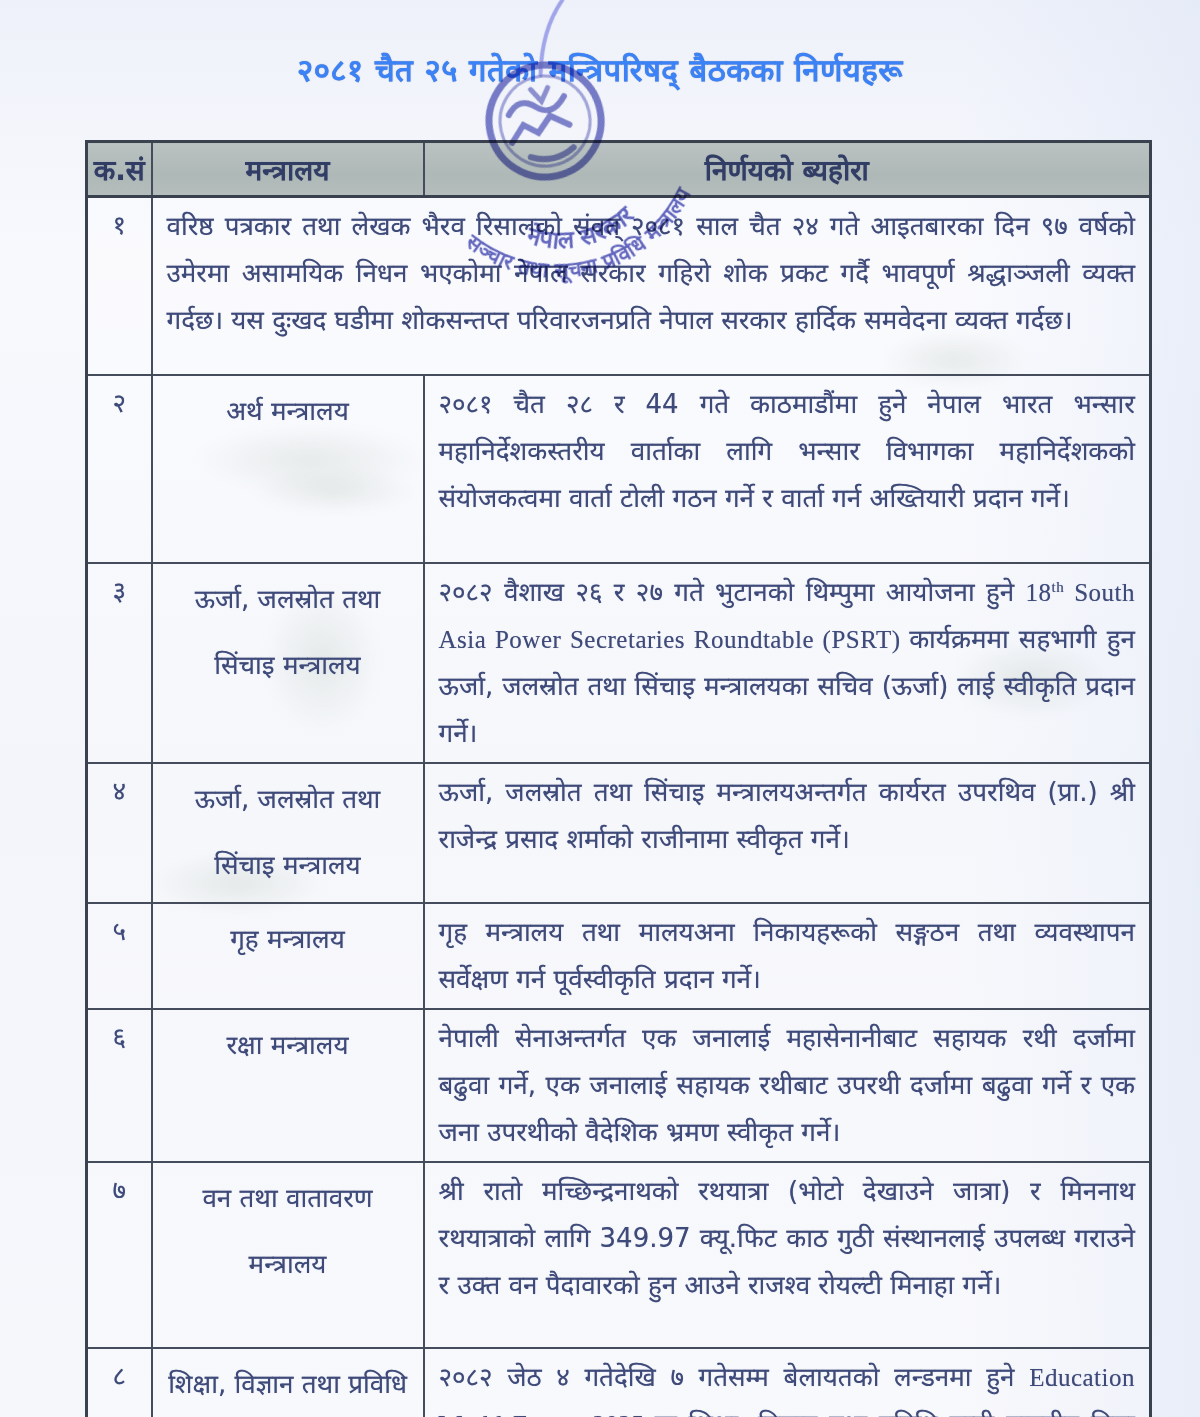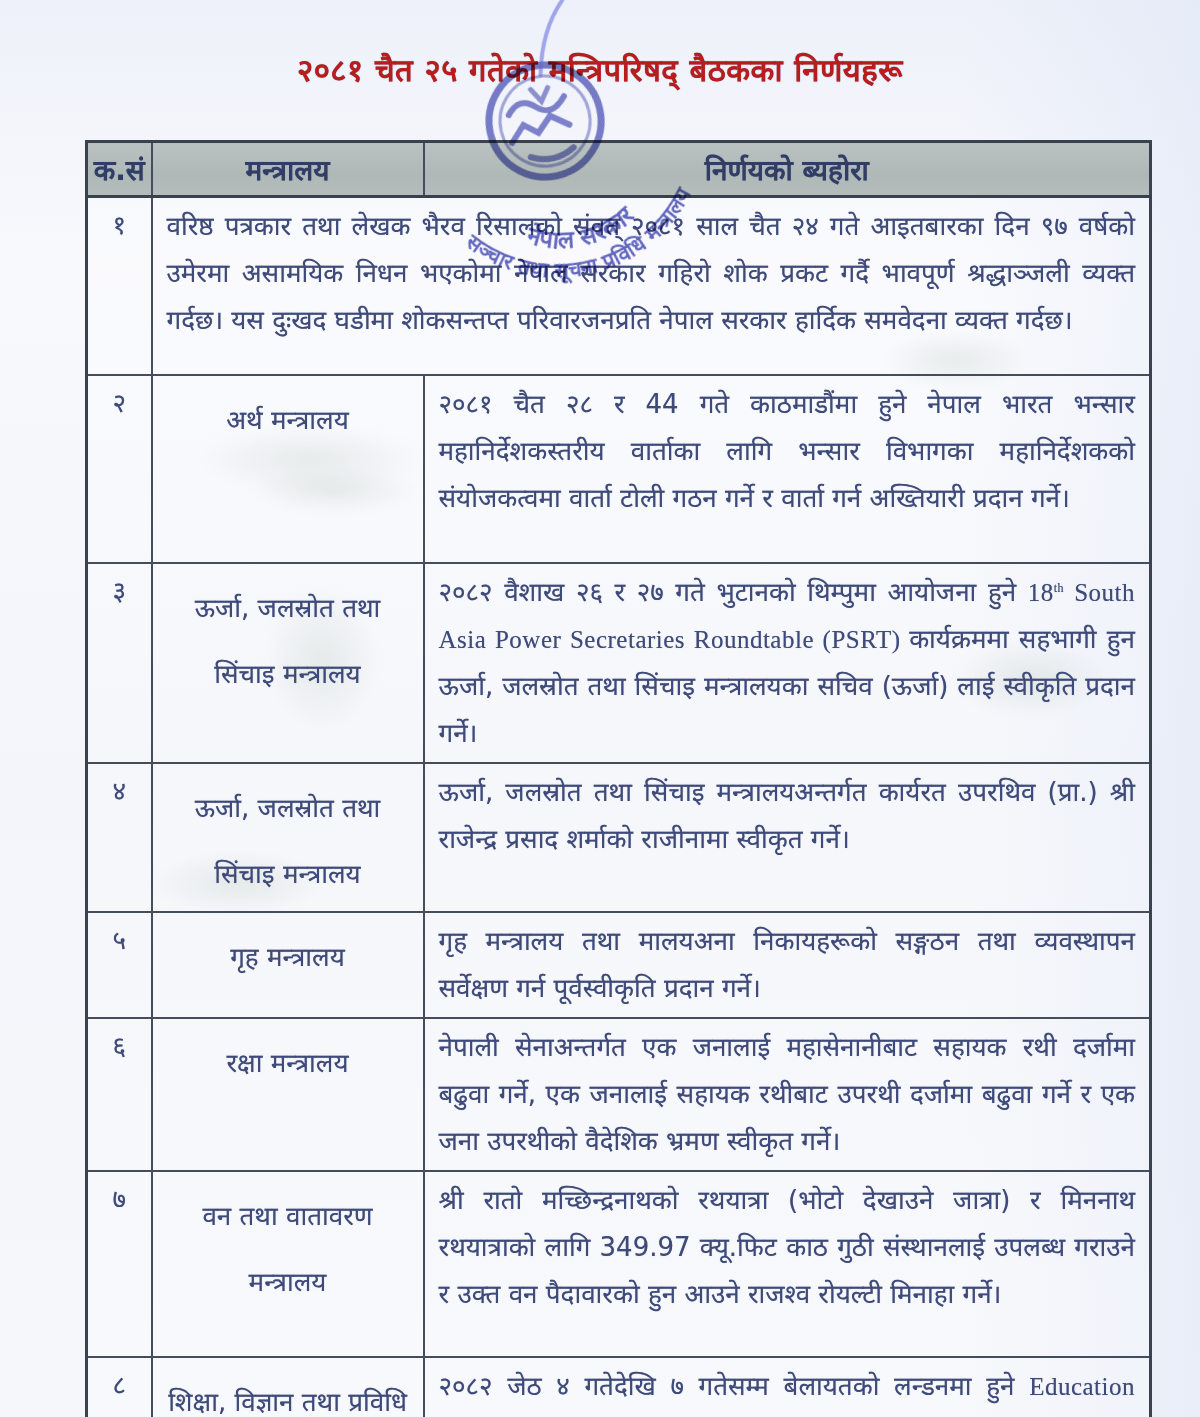--- a/index.html
+++ b/index.html
@@ -9,21 +9,21 @@
       linear-gradient(90deg, rgba(233,238,248,.0) 0%, rgba(233,238,248,.0) 80%, rgba(222,230,246,.55) 100%),
       linear-gradient(180deg, #eef1f9 0%, #f8f9fd 18%, #f3f5fa 55%, #f6f7fb 100%);
     font-family:"DejaVu Sans","Liberation Sans",sans-serif;
     color:#3e4a79;
   }
   .page{position:absolute;inset:0;}
 
   
   .doc-title{
     position:absolute;top:48px;left:0;width:100%;
-    text-align:center;font-size:31px;font-weight:bold;color:#b91c1c;
+    text-align:center;font-size:31px;font-weight:bold;color:#3b82f6;
     letter-spacing:.5px;
     text-shadow:0 0 1px rgba(56,67,110,.55);
   }
 
   
   .stamp{
     position:absolute;left:412px;top:0px;width:310px;height:300px;
     mix-blend-mode:multiply;opacity:.9;filter:blur(.4px);
     z-index:5;pointer-events:none;
   }
@@ -72,30 +72,30 @@
   }
   tbody tr:nth-of-type(1){height:178px;}
   tbody tr:nth-of-type(2){height:188px;}
   tbody tr:nth-of-type(3){height:172px;}
   tbody tr:nth-of-type(4){height:97px;}
   tbody tr:nth-of-type(5){height:93px;}
   tbody tr:nth-of-type(6){height:138px;}
   tbody tr:nth-of-type(7){height:186px;}
   tbody tr:nth-of-type(8){height:146px;}
   td.sn{text-align:center;padding-top:8px;}
-  td.ministry{text-align:center;line-height:66px;padding-top:11px;}
+  td.ministry{text-align:center;line-height:66px;padding-top:2px;}
   td.decision{
     text-align:justify;text-justify:inter-word;
     line-height:47px;padding:5px 14px 5px 14px;
   }
   td.decision .latin{
     font-family:"Liberation Serif","DejaVu Serif",serif;
     font-size:25px;letter-spacing:.5px;
   }
-  td.decision .latin sup{font-size:12px;line-height:0;}
+  td.decision .latin sup{font-size:15px;line-height:0;}
 </style>
 </head>
 <body>
 
 <div class="page">
 
   <div class="doc-title">२०८१ चैत २५ गतेको मन्त्रिपरिषद् बैठकका निर्णयहरू</div>
 
   <div class="ghost g1"></div>
   <div class="ghost g2"></div>

